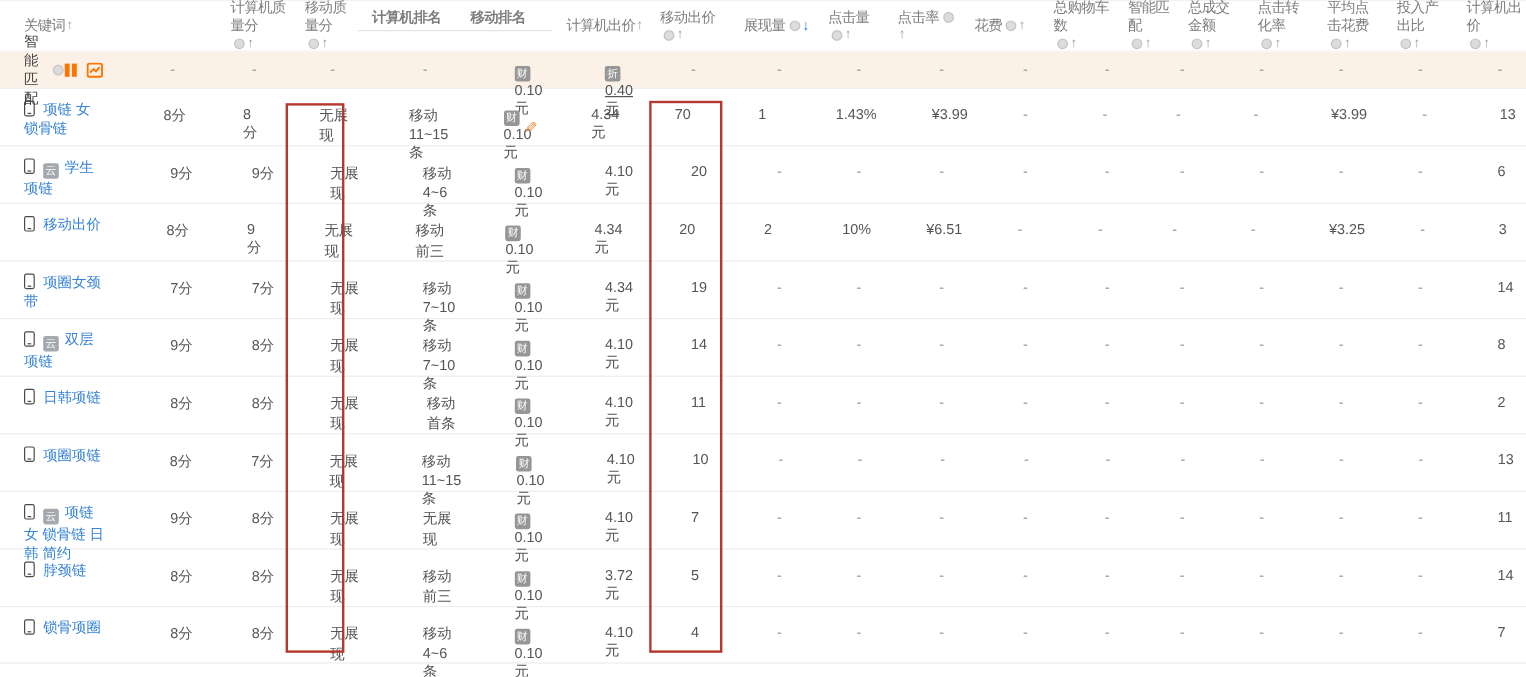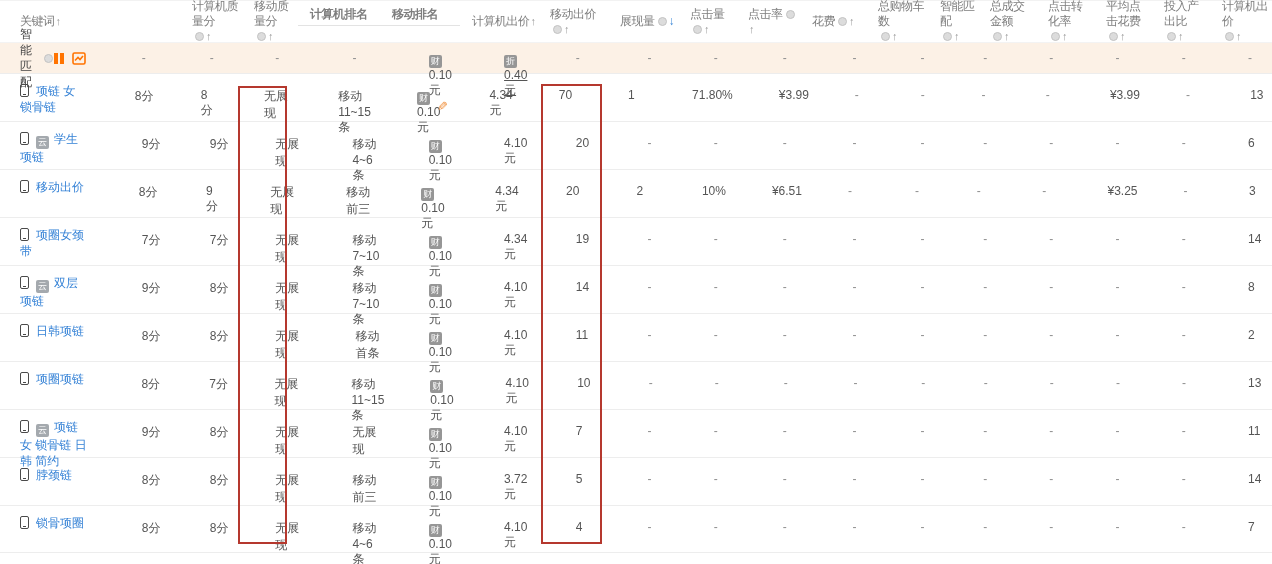--- a/index.html
+++ b/index.html
@@ -172,21 +172,21 @@
       <div class="trow">
         <div class="cell kw"><span class="phone-icon"></span><a class="kw-link">项链 女 锁骨链</a></div>
         <div class="cell" style="width: 62px;"><span>8分</span></div>
         <div class="cell" style="width: 56px;"><span>8分</span></div>
         <div class="cell" style="width: 82px;"><span>无展现</span></div>
         <div class="cell" style="width: 80px;"><span>移动11~15条</span></div>
         <div class="cell" style="width: 78px;"><span class="badge bid">财</span><span>0.10元</span></div>
         <div class="cell" style="width: 70px;"><span>4.34元</span></div>
         <div class="cell" style="width: 70px;"><span>70</span></div>
         <div class="cell" style="width: 58px;"><span>1</span></div>
-        <div class="cell" style="width: 64px;"><span>71.80%</span></div>
+        <div class="cell" style="width: 64px;"><span>1.43%</span></div>
         <div class="cell" style="width: 66px;"><span>¥3.99</span></div>
         <div class="cell dash" style="width: 62px;"><span>-</span></div>
         <div class="cell dash" style="width: 50px;"><span>-</span></div>
         <div class="cell dash" style="width: 58px;"><span>-</span></div>
         <div class="cell dash" style="width: 58px;"><span>-</span></div>
         <div class="cell" style="width: 58px;"><span>¥3.99</span></div>
         <div class="cell dash" style="width: 58px;"><span>-</span></div>
         <div class="cell" style="width: 62px;"><span>13</span></div>
       </div>
       <div class="trow">

